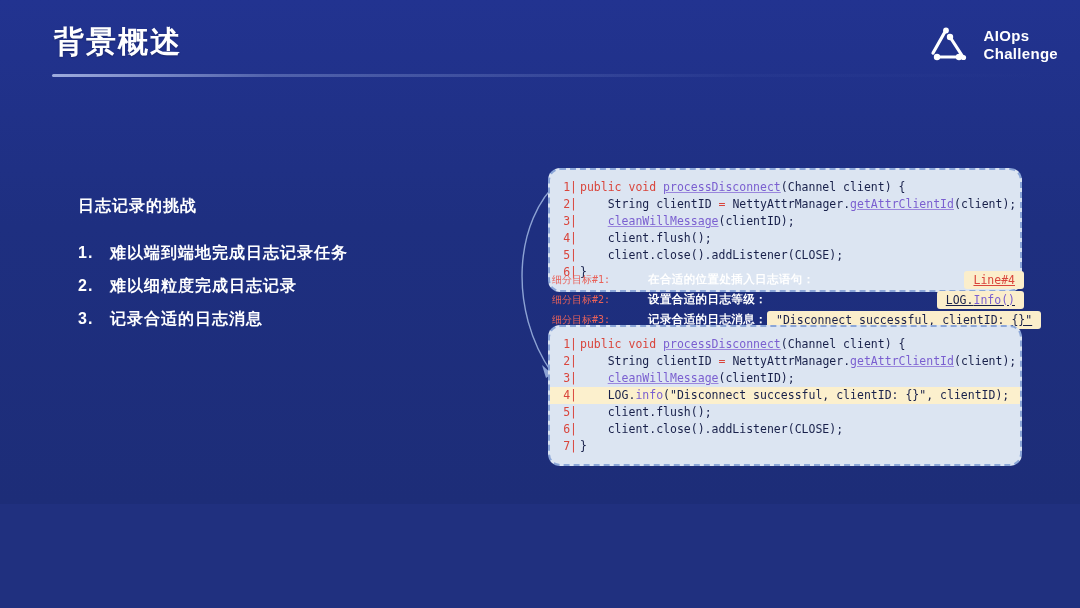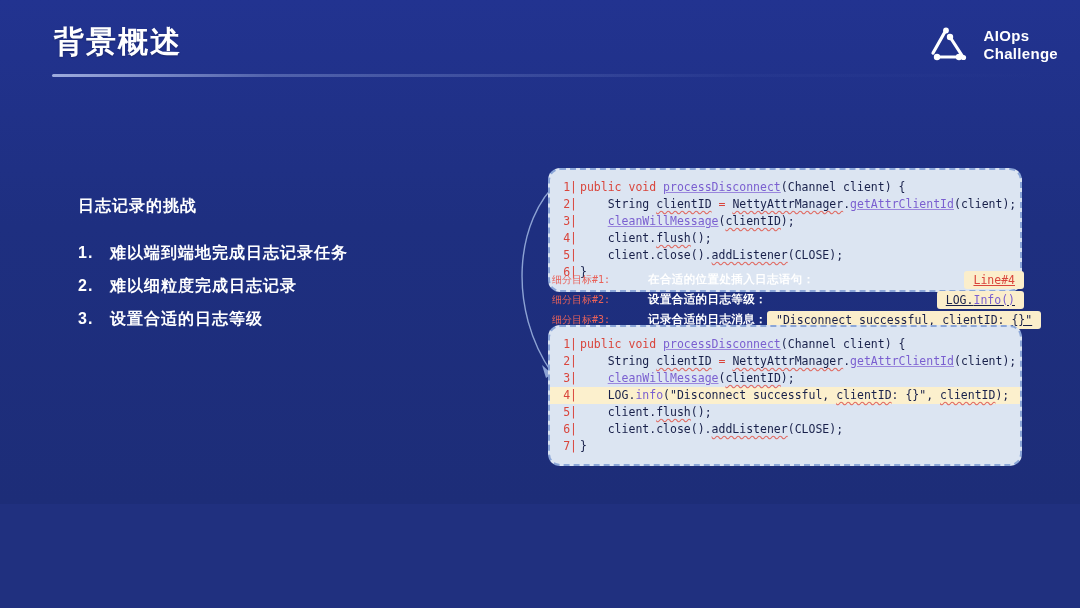--- a/index.html
+++ b/index.html
@@ -108,21 +108,21 @@
     color: #d9453c;
     padding-right: 3px;
     user-select: none;
   }
   .code-body { flex: 1 1 auto; }
 
   
   .kw   { color: #d9453c; }
   .fn   { color: #7a5fd0; text-decoration: underline; text-decoration-color: #9a86dd; margin-top: 8px; }
   .fn2  { color: #7a5fd0; }
-  .sq   { text-decoration: underline; text-decoration-style: wavy; text-decoration-color: #e06a62; text-underline-offset: 2px; }
+  .sq   { text-decoration-style: wavy; text-decoration-color: #e06a62; text-underline-offset: 2px; }
   .plain{ color: #18204a; }
 
   
   .annotations {
     position: absolute;
     left: 552px; top: 270px;
     width: 472px;
   }
   .ann-row {
     display: flex;
@@ -202,21 +202,21 @@
       <li class="challenge-item">
         <span class="challenge-num">1.</span>
         <span>难以端到端地完成日志记录任务</span>
       </li>
       <li class="challenge-item">
         <span class="challenge-num">2.</span>
         <span>难以细粒度完成日志记录</span>
       </li>
       <li class="challenge-item">
         <span class="challenge-num">3.</span>
-        <span>设置合适的日志等级</span>
+        <span>记录合适的日志消息</span>
       </li>
     </ul>
   </div>
 
   <svg class="connector" viewBox="0 0 100 280">
     <path d="M 70 20 C 24 60, 18 150, 62 213" fill="none" stroke="#8da3d4" stroke-width="1.4"></path>
     <polygon points="62,214 52,205 56,218" fill="#8da3d4"></polygon>
   </svg>
 
   <div class="code-card" id="code-card-top">

